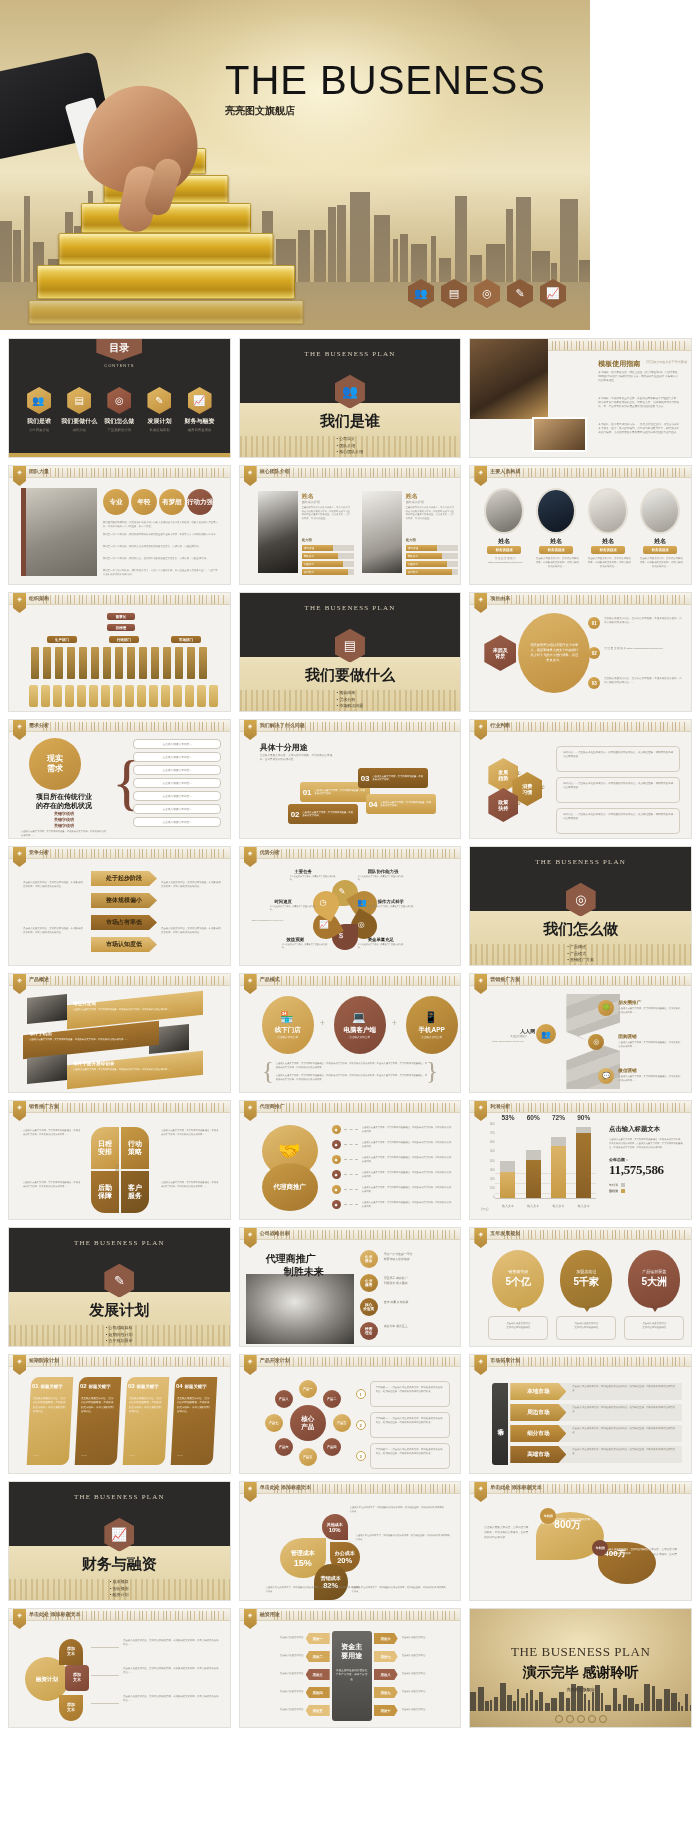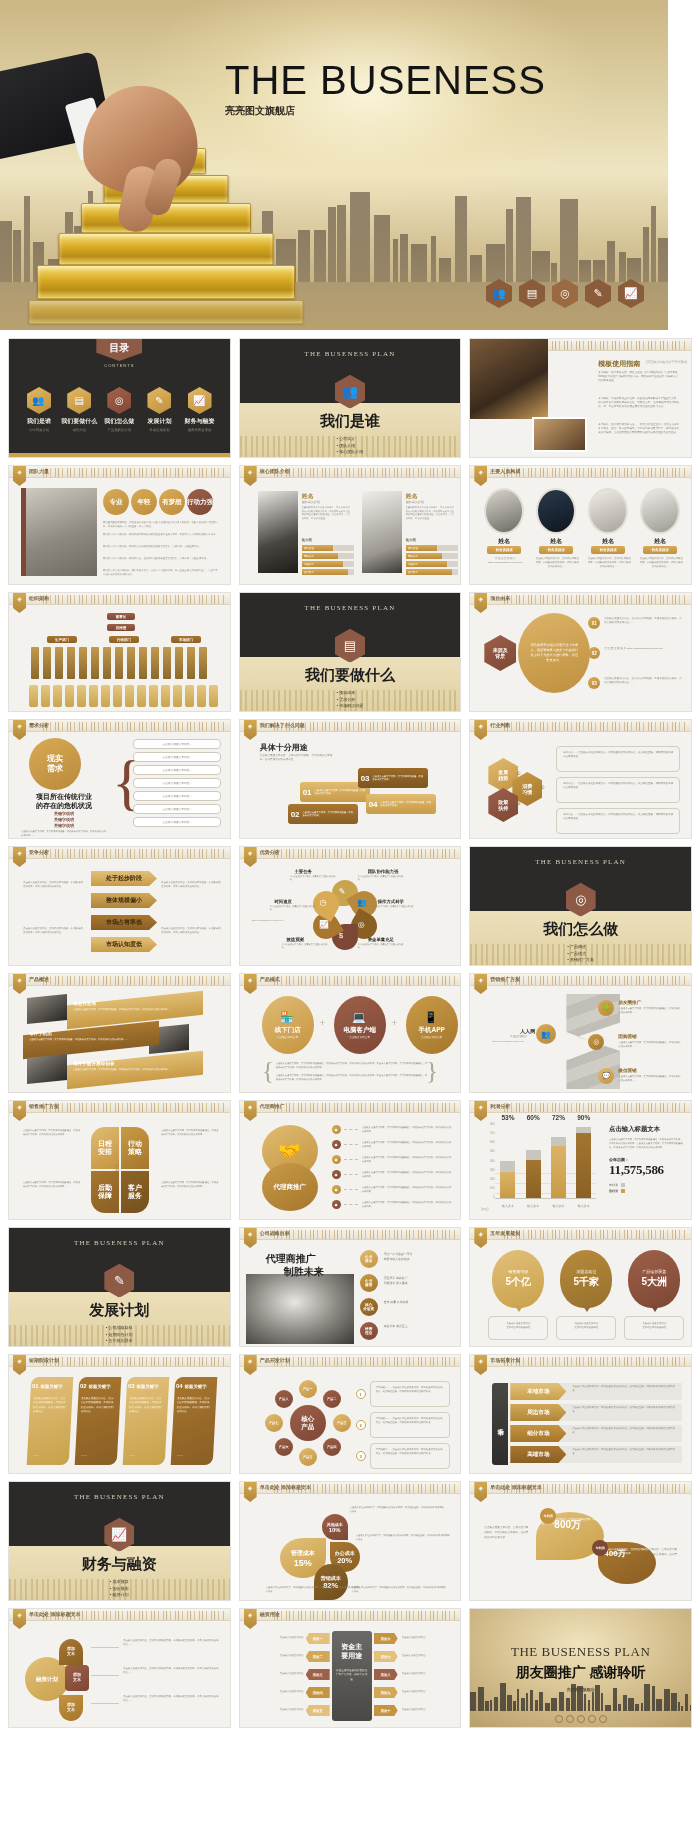--- a/index.html
+++ b/index.html
@@ -4,21 +4,21 @@
 <style>
   * { box-sizing: border-box; margin:0; padding:0; }
   html,body { background:#ffffff; }
   body {
     width:700px; height:1835px;
     font-family:"Liberation Sans","DejaVu Sans",sans-serif;
     overflow:hidden; position:relative;
   }
 
   
-  .hero { position:relative; width:668px; height:330px; overflow:hidden;
+  .hero { position:relative; width:590px; height:330px; overflow:hidden;
     background:
       radial-gradient(ellipse 70% 80% at 48% 18%, #e6d6a8 0%, #d8c391 30%, #c3ab75 60%, #a9905b 100%);
   }
   .hero-sky { position:absolute; inset:0;
     background:linear-gradient(180deg,#cbb684 0%,#ded0a4 28%,#efe5c2 52%,#d7c69a 72%,#b89f6d 100%); }
   .hero-glow { position:absolute; left:20%; top:-10%; width:70%; height:75%;
     background:radial-gradient(ellipse at center,rgba(255,250,225,.85) 0%,rgba(245,230,180,.35) 45%,rgba(255,255,255,0) 72%); }
   
   .skyline { position:absolute; left:0; right:0; bottom:48px; height:110px; opacity:.62; }
   .skyline i { position:absolute; bottom:0; background:linear-gradient(180deg,#5d4e3e,#7a6a54); display:block; }
@@ -1036,21 +1036,21 @@
       <div class="body-sm" style="position: absolute; left: 162px; top: 45px; width: 52px; font-size: 2.4px;">点击输入最要文字内容</div>
       <div style="position: absolute; left: 134px; top: 60px; width: 24px; height: 11px; background: rgb(157, 96, 73); color: rgb(255, 255, 255); font-size: 3.4px; font-weight: bold; display: flex; align-items: center; justify-content: center; clip-path: polygon(0px 0px, 86% 0px, 100% 50%, 86% 100%, 0px 100%);">用途八</div>
       <div class="body-sm" style="position: absolute; left: 162px; top: 63px; width: 52px; font-size: 2.4px;">点击输入最要文字内容</div>
       <div style="position: absolute; left: 134px; top: 78px; width: 24px; height: 11px; background: rgb(210, 168, 88); color: rgb(255, 255, 255); font-size: 3.4px; font-weight: bold; display: flex; align-items: center; justify-content: center; clip-path: polygon(0px 0px, 86% 0px, 100% 50%, 86% 100%, 0px 100%);">用途九</div>
       <div class="body-sm" style="position: absolute; left: 162px; top: 81px; width: 52px; font-size: 2.4px;">点击输入最要文字内容</div>
       <div style="position: absolute; left: 134px; top: 96px; width: 24px; height: 11px; background: rgb(196, 148, 64); color: rgb(255, 255, 255); font-size: 3.4px; font-weight: bold; display: flex; align-items: center; justify-content: center; clip-path: polygon(0px 0px, 86% 0px, 100% 50%, 86% 100%, 0px 100%);">用途十</div>
       <div class="body-sm" style="position: absolute; left: 162px; top: 99px; width: 52px; font-size: 2.4px;">点击输入最要文字内容</div>
     </div>
     <div class="slide final">
       <div class="final-en">THE BUSENESS PLAN</div>
-      <div class="final-cn">朋友圈推广 感谢聆听</div>
+      <div class="final-cn">演示完毕 感谢聆听</div>
       <div class="final-sub">亮亮图文旗舰店</div>
       <div class="final-sky" style="position: absolute;">
         <i style="position: absolute; bottom: 0px; left: 0px; width: 6px; height: 19px; background: rgb(62, 57, 48); display: block;"></i>
         <i style="position: absolute; bottom: 0px; left: 8px; width: 6px; height: 24px; background: rgb(62, 57, 48); display: block;"></i>
         <i style="position: absolute; bottom: 0px; left: 15px; width: 4px; height: 10px; background: rgb(62, 57, 48); display: block;"></i>
         <i style="position: absolute; bottom: 0px; left: 20px; width: 2px; height: 11px; background: rgb(62, 57, 48); display: block;"></i>
         <i style="position: absolute; bottom: 0px; left: 24px; width: 4px; height: 14px; background: rgb(62, 57, 48); display: block;"></i>
         <i style="position: absolute; bottom: 0px; left: 30px; width: 6px; height: 28px; background: rgb(62, 57, 48); display: block;"></i>
         <i style="position: absolute; bottom: 0px; left: 37px; width: 5px; height: 16px; background: rgb(62, 57, 48); display: block;"></i>
         <i style="position: absolute; bottom: 0px; left: 43px; width: 3px; height: 10px; background: rgb(62, 57, 48); display: block;"></i>

